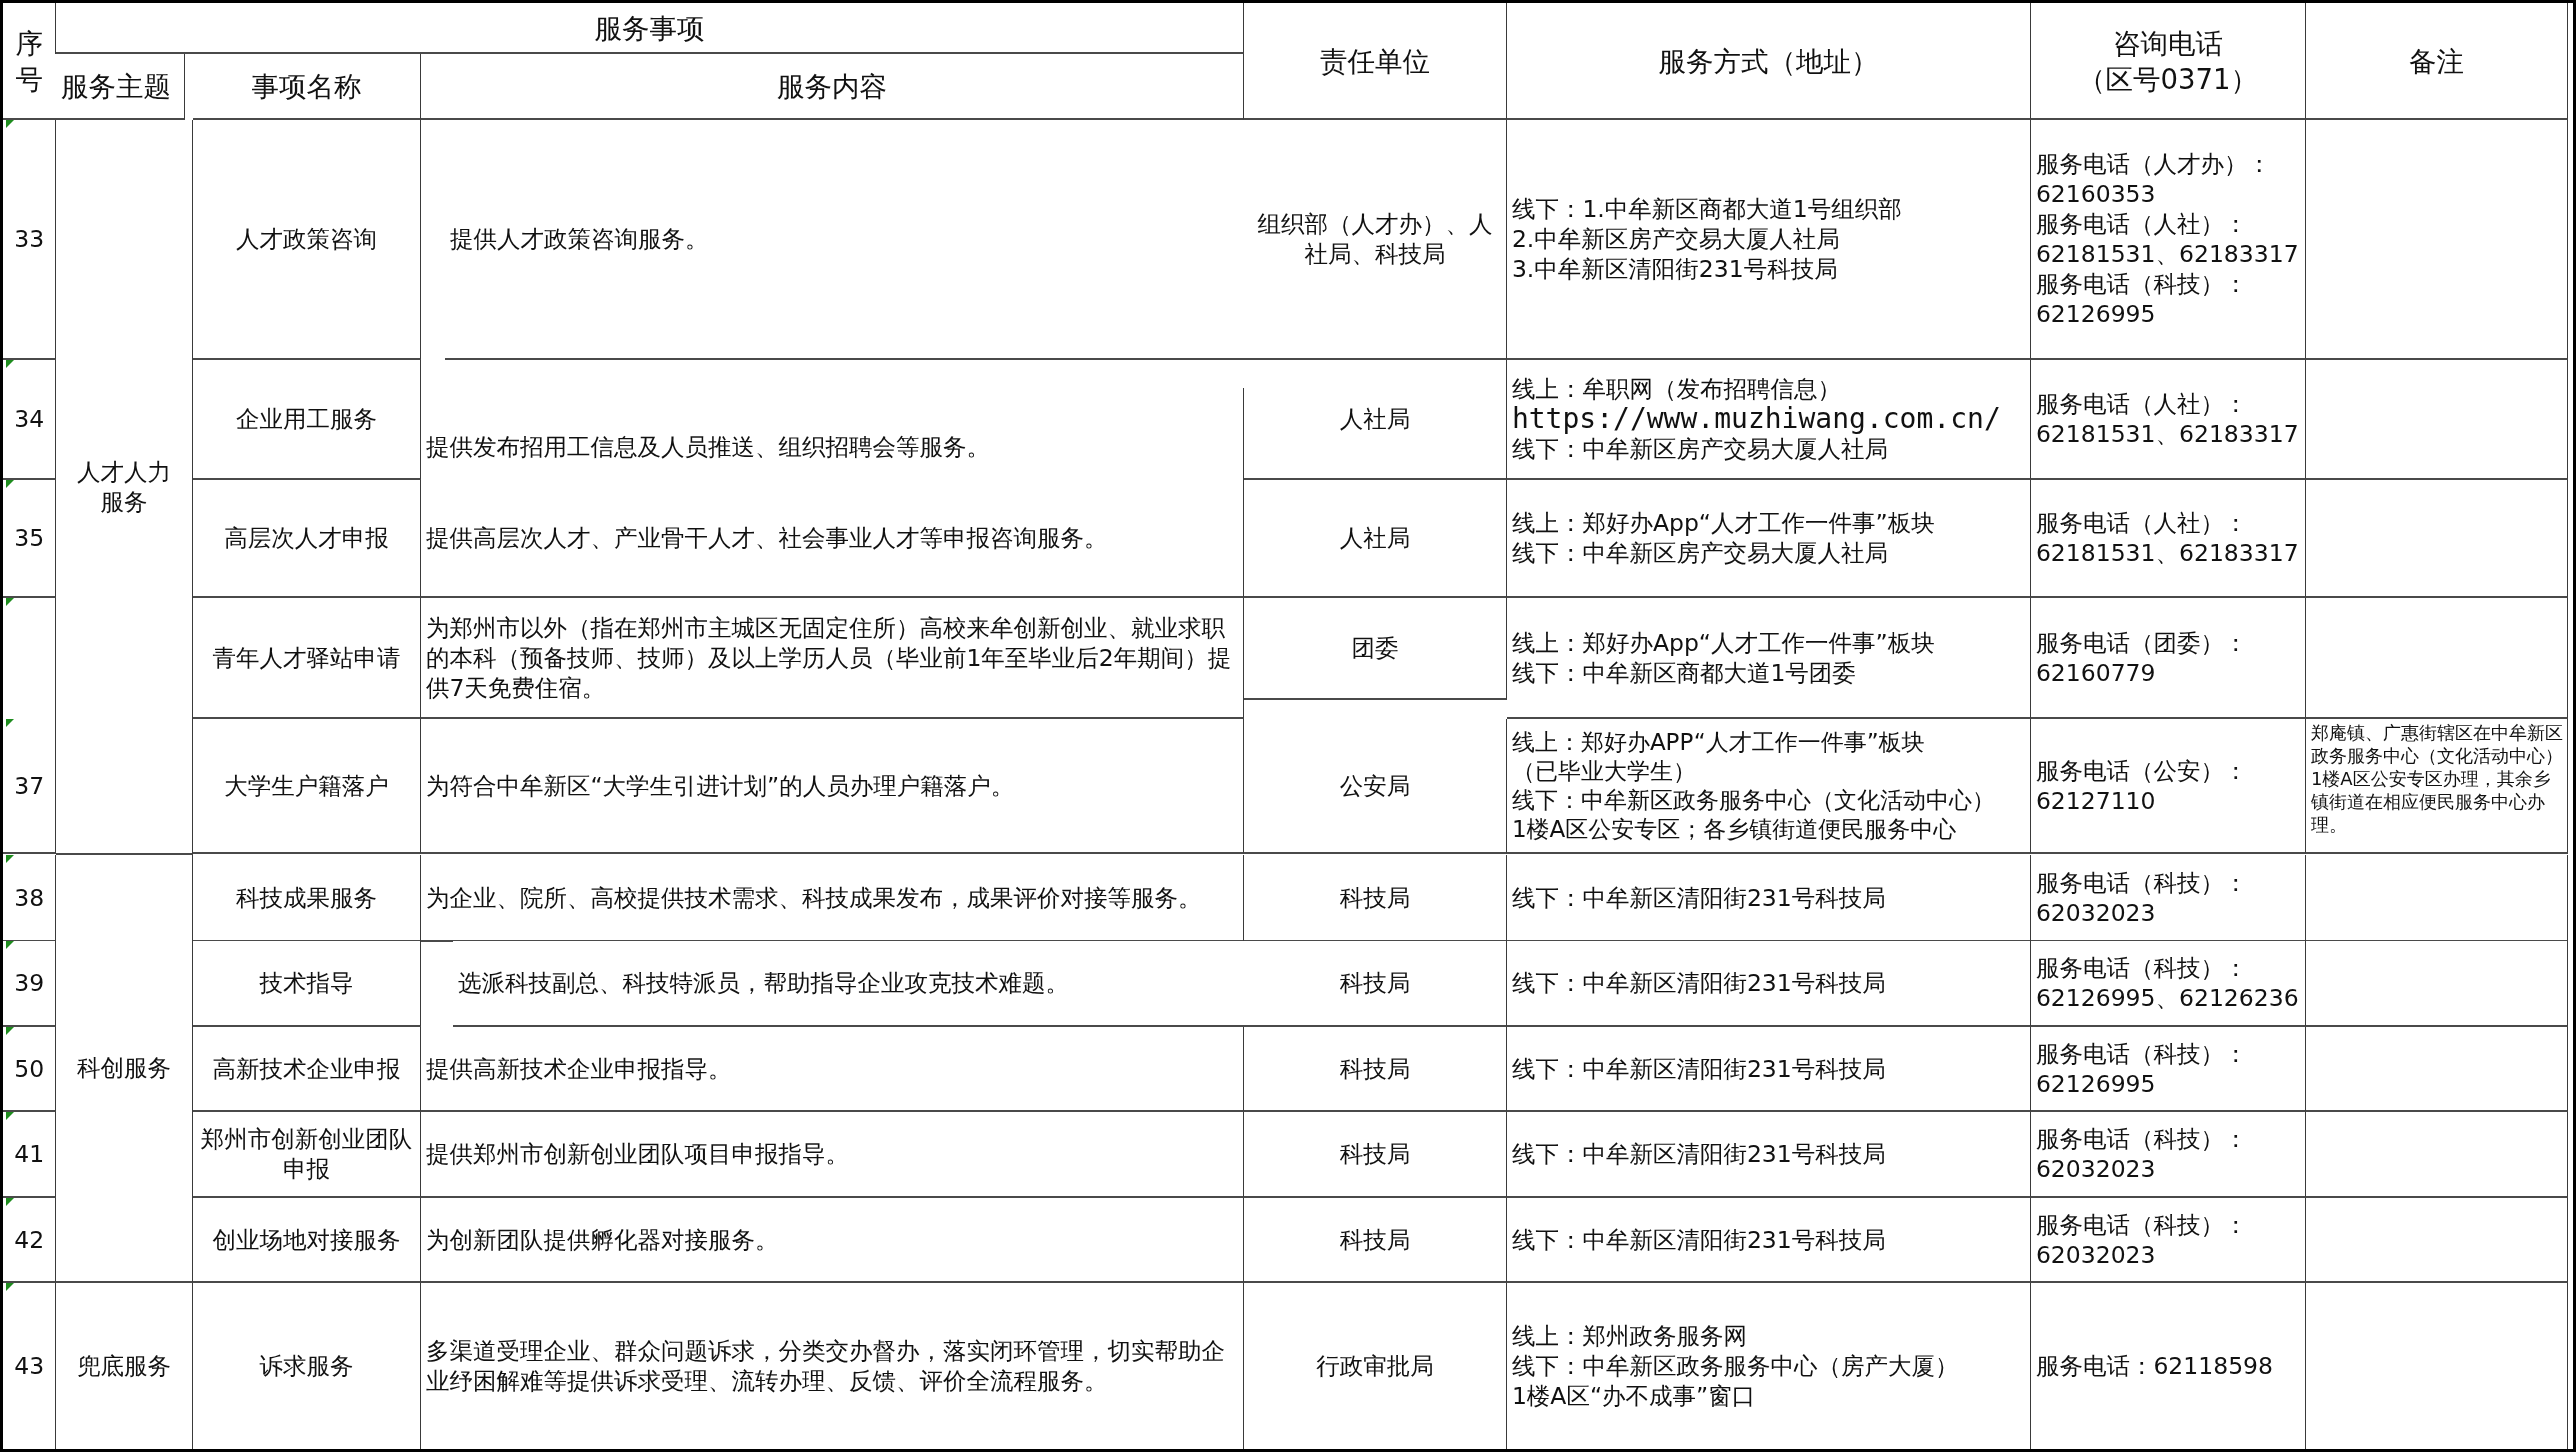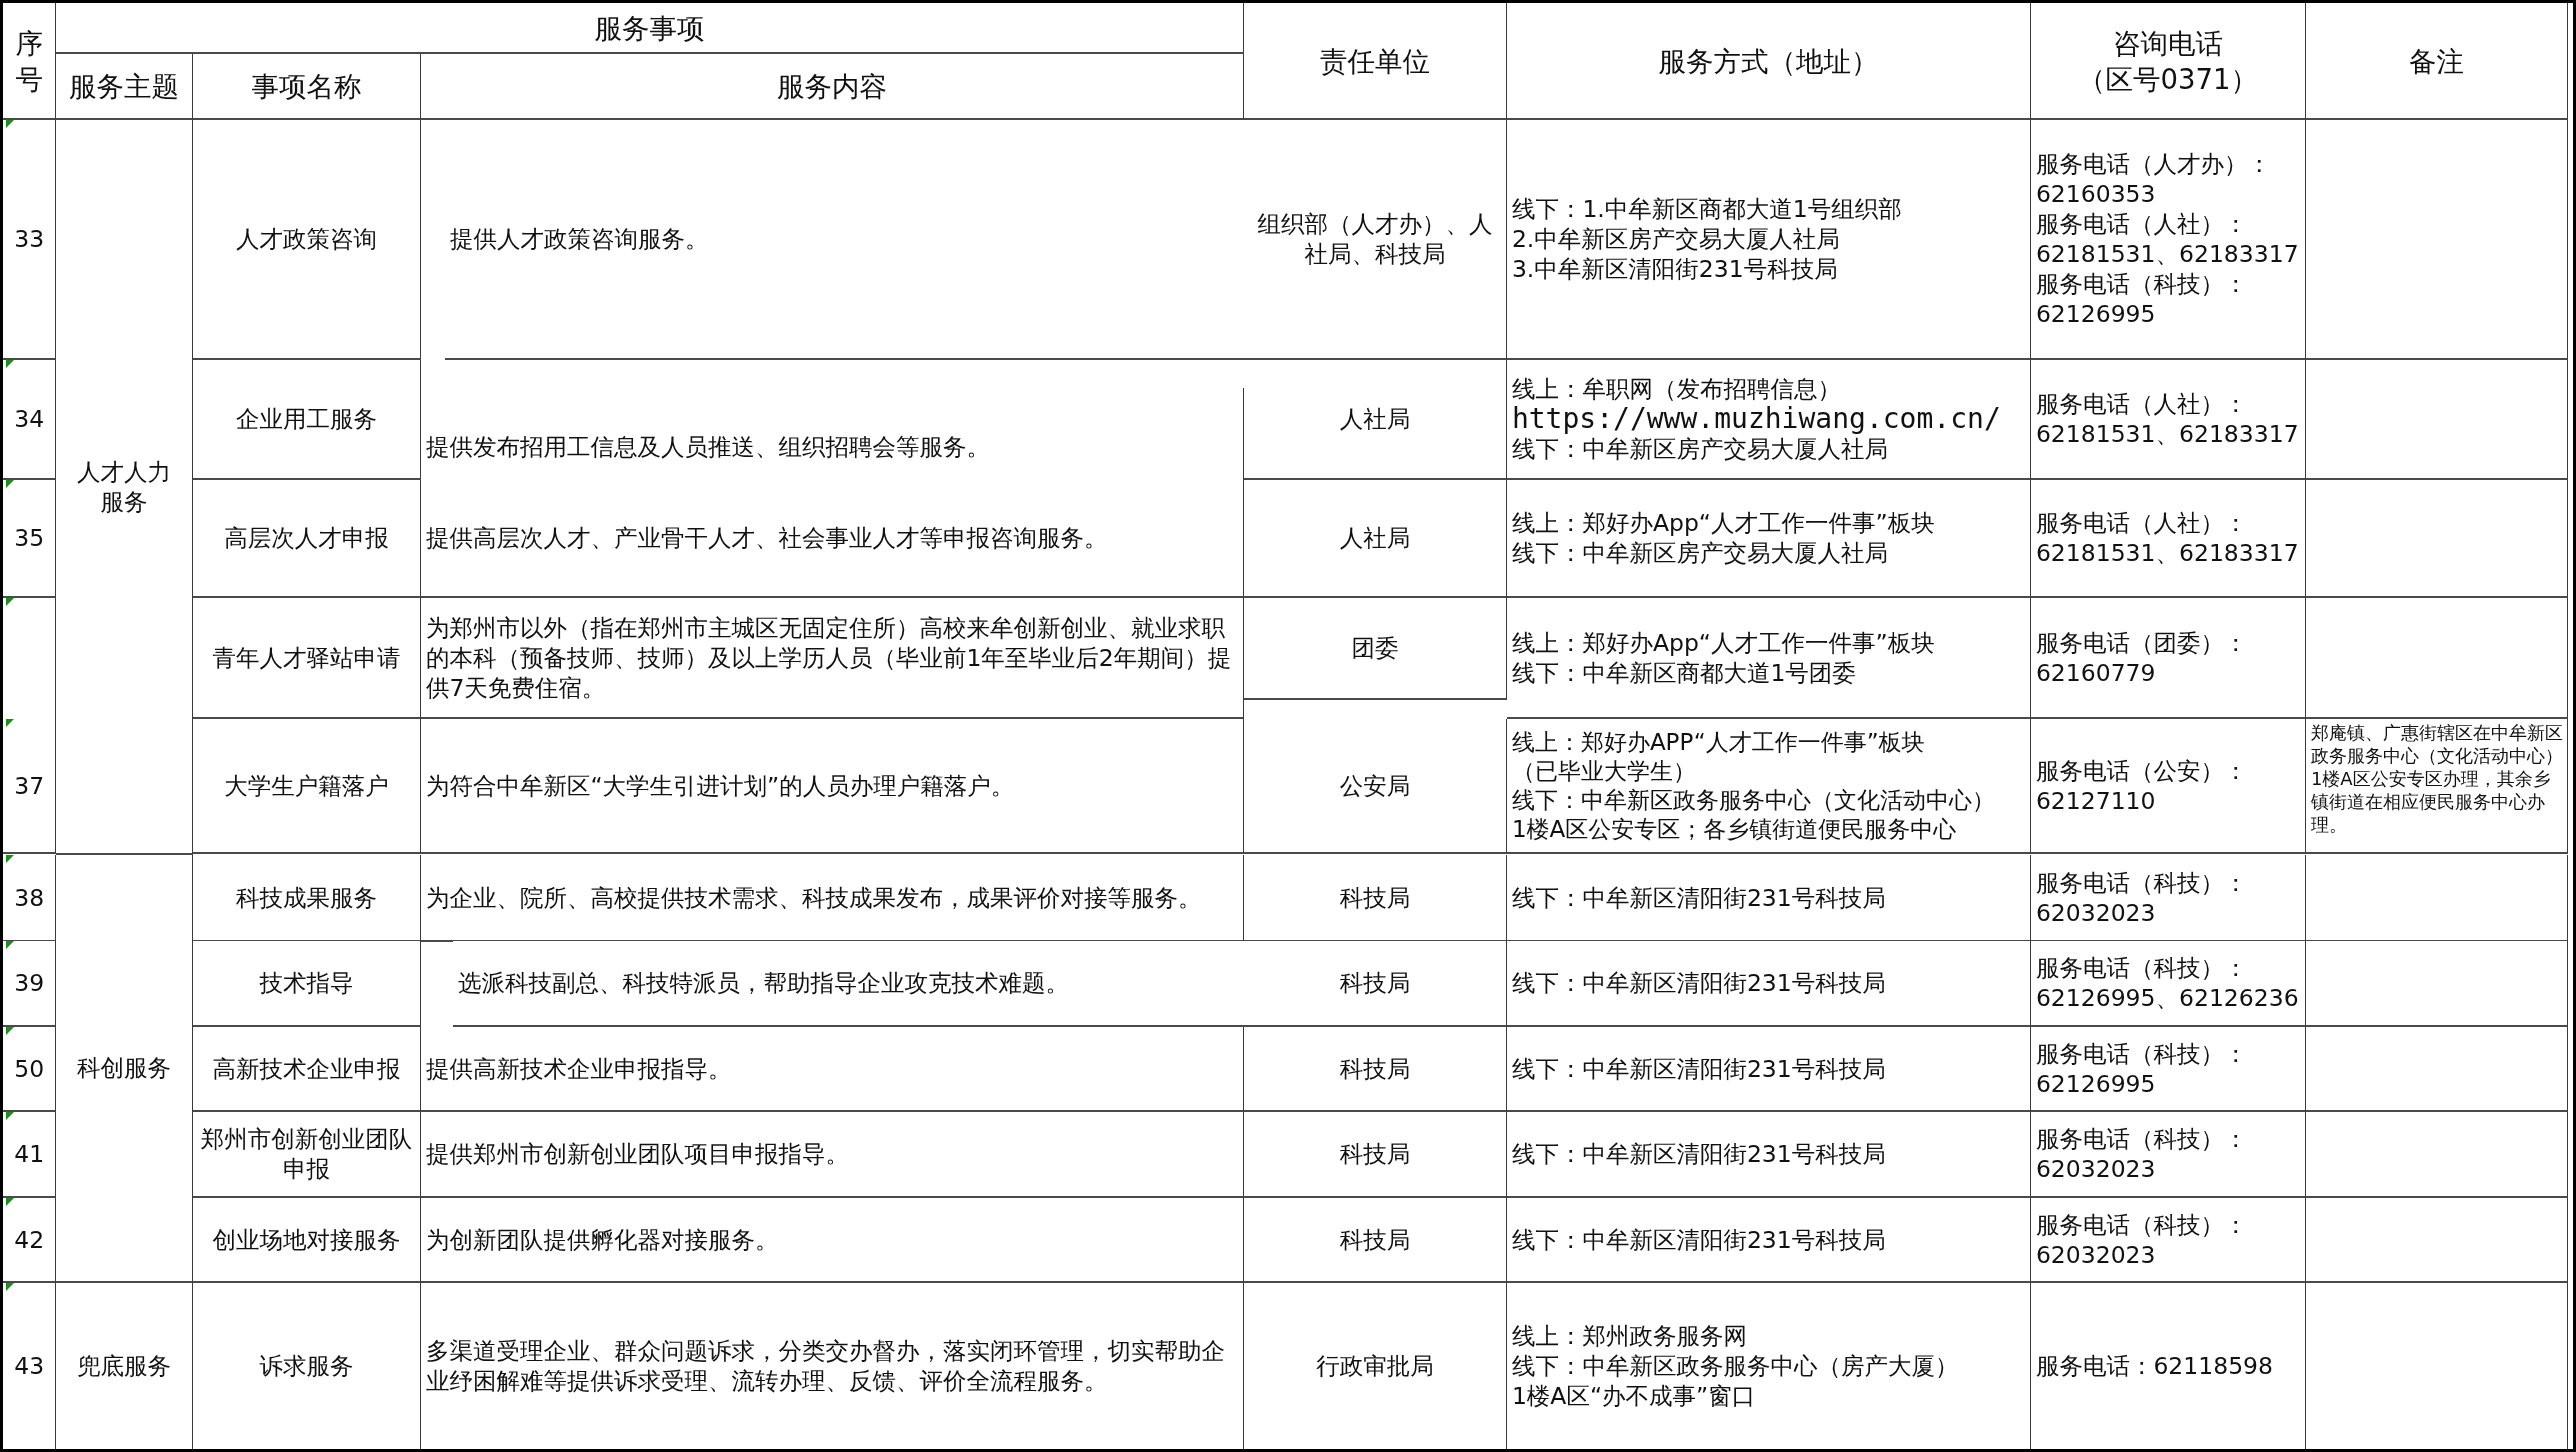--- a/index.html
+++ b/index.html
@@ -35,21 +35,21 @@
 
 <div>
 
   <div class="cell hdr" style="left:3.2px;top:3.2px;width:53px;height:117px;">
     <span class="ml">序
 号</span>
   </div>
   <div class="cell hdr" style="left:56px;top:3.2px;width:1188px;height:51px;">
     <span>服务事项</span>
   </div>
-  <div class="cell hdr" style="left:56px;top:54px;width:137px;height:66px;">
+  <div class="cell hdr" style="left:48px;top:54px;width:137px;height:66px;">
     <span>服务主题</span>
   </div>
   <div class="cell hdr" style="left:193px;top:54px;width:228px;height:66px;">
     <span>事项名称</span>
   </div>
   <div class="cell hdr" style="left:421px;top:54px;width:823px;height:66px;">
     <span>服务内容</span>
   </div>
   <div class="cell hdr" style="left:1244px;top:3.2px;width:263px;height:117px;">
     <span>责任单位</span>

